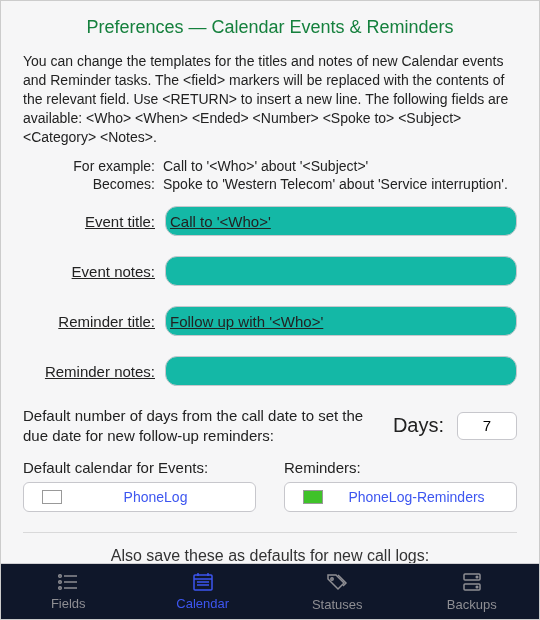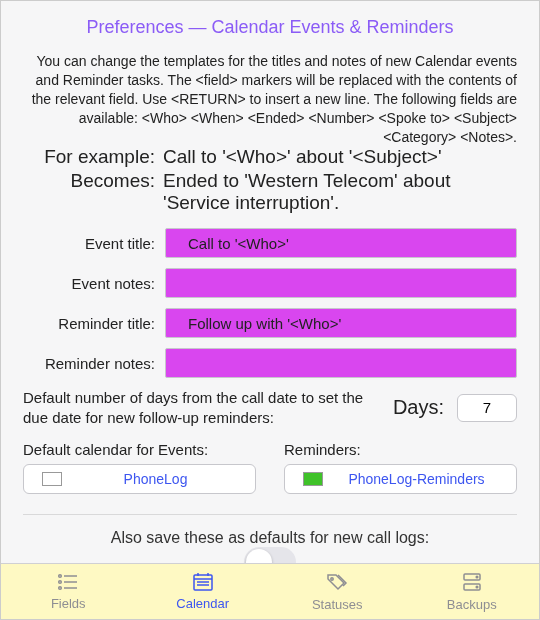--- a/index.html
+++ b/index.html
@@ -11,53 +11,53 @@
     font-family: -apple-system, 'Helvetica Neue', Arial, sans-serif;
     font-size: 14px;
     color: #222;
     border: 1px solid #ccc;
     position: relative;
   }
   .container { padding: 12px 22px 0 22px; }
   .title {
     text-align: center;
     font-size: 18px;
-    color: #8b5cf6;
+    color: #15803d;
     font-weight: 400;
     margin: 4px 0 14px;
   }
   .intro {
     font-size: 14px;
     line-height: 1.35;
-    margin-bottom: 0;
-    text-align: right;
+    margin-bottom: 12px;
   }
   .example-table {
     display: grid;
     grid-template-columns: 132px 1fr;
     column-gap: 8px;
     row-gap: 2px;
     margin-bottom: 14px;
-    font-size: 19px;
+    font-size: 14px;
   }
   .example-table .lbl { text-align: right; }
   .field-row {
     display: grid;
     grid-template-columns: 132px 1fr;
     align-items: center;
     column-gap: 10px;
-    margin-bottom: 10px;
+    margin-bottom: 20px;
+    text-decoration: underline;
   }
   .field-row .lbl { text-align: right; font-size: 15px; }
   .text-input {
     height: 30px;
     border: 1px solid #c7c7cc;
-    border-radius: 2px;
-    background: #d946ef;
-    padding: 0 22px;
+    border-radius: 12px;
+    background: #14b8a6;
+    padding: 0 4px;
     font-size: 15px;
     color: #222;
     outline: none;
     width: 100%;
   }
   .days-row {
     display: flex;
     align-items: center;
     gap: 13px;
     margin-top: 6px;
@@ -143,21 +143,21 @@
     border-radius: 6px;
     color: #3d56f0;
     font-weight: 600;
     font-size: 15px;
     cursor: pointer;
   }
   .tabbar {
     position: absolute;
     left: 0; right: 0; bottom: 0;
     height: 56px;
-    background: #fef9c3;
+    background: #0f172a;
     border-top: 1px solid #d0d0d3;
     display: flex;
     justify-content: space-around;
     align-items: center;
   }
   .tab {
     display: flex;
     flex-direction: column;
     align-items: center;
     gap: 2px;
@@ -176,21 +176,21 @@
 
 <div class="container">
   <div class="title">Preferences — Calendar Events &amp; Reminders</div>
 
   <div class="intro">You can change the templates for the titles and notes of new Calendar events and Reminder tasks. The &lt;field&gt; markers will be replaced with the contents of the relevant field. Use &lt;RETURN&gt; to insert a new line. The following fields are available: &lt;Who&gt; &lt;When&gt; &lt;Ended&gt; &lt;Number&gt; &lt;Spoke to&gt; &lt;Subject&gt; &lt;Category&gt; &lt;Notes&gt;.</div>
 
   <div class="example-table">
     <div class="lbl">For example:</div>
     <div>Call to '&lt;Who&gt;' about '&lt;Subject&gt;'</div>
     <div class="lbl">Becomes:</div>
-    <div>Ended to 'Western Telecom' about 'Service interruption'.</div>
+    <div>Spoke to 'Western Telecom' about 'Service interruption'.</div>
   </div>
 
   <div class="field-row">
     <div class="lbl">Event title:</div>
     <input class="text-input" value="Call to '&lt;Who&gt;'" style="">
   </div>
   <div class="field-row">
     <div class="lbl">Event notes:</div>
     <input class="text-input" value="" style="">
   </div>

